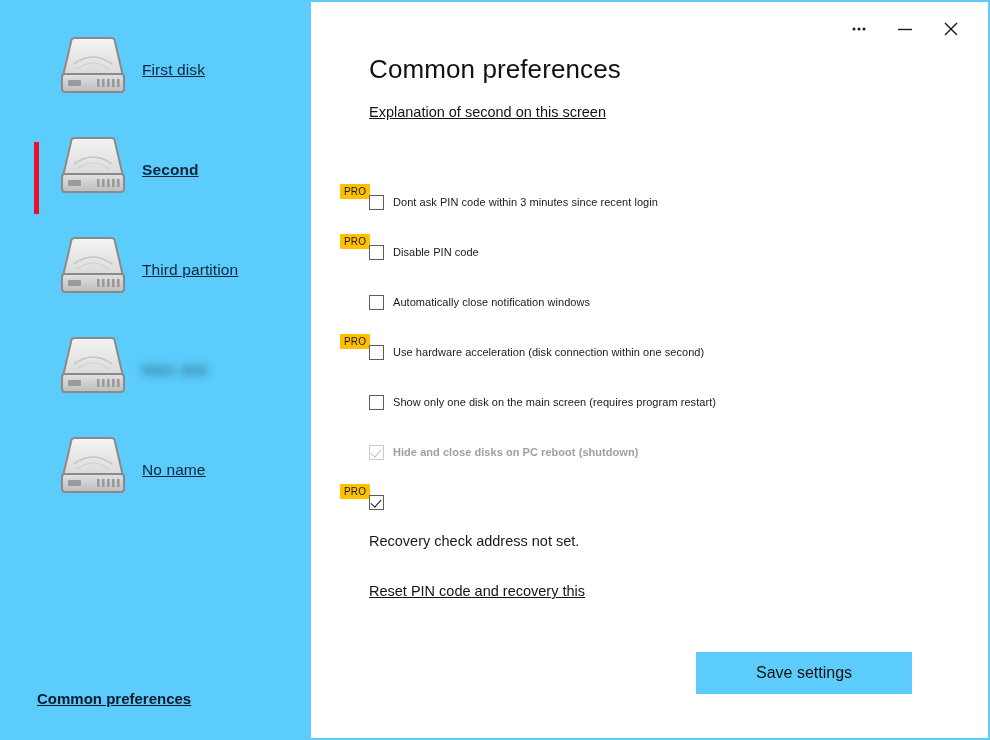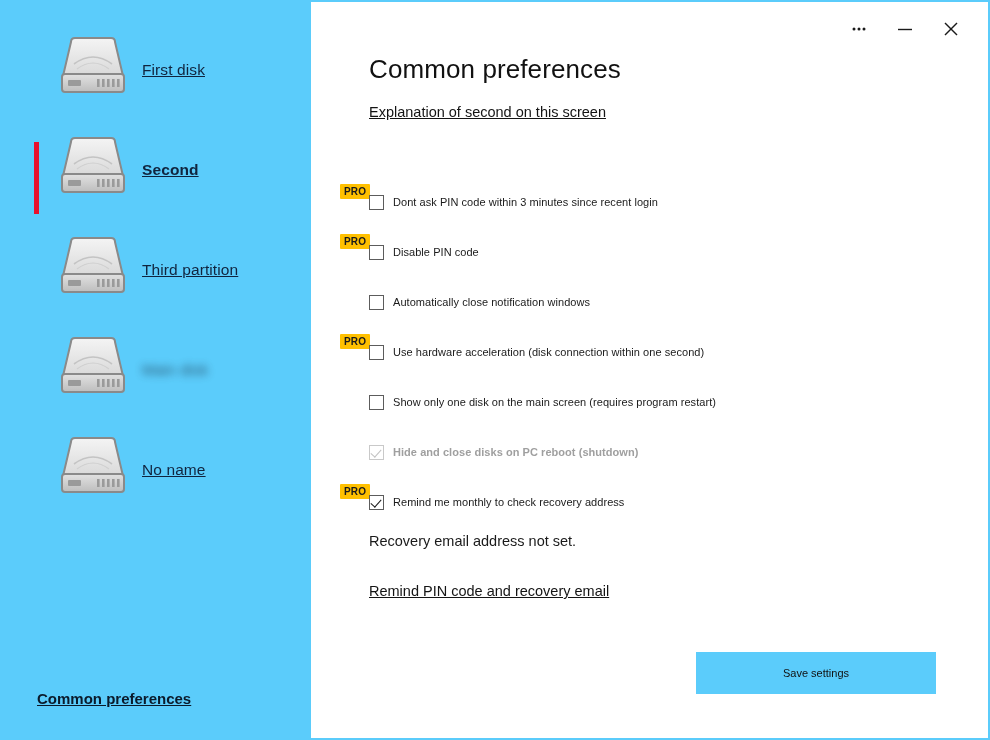--- a/index.html
+++ b/index.html
@@ -146,21 +146,21 @@
     display: flex;
     align-items: center;
   }
   .pro-badge {
     position: absolute;
     left: -29px;
     top: 7px;
     background: #FFC000;
     color: #1a1a1a;
     font-size: 10px;
-    font-weight: bold;
+    font-weight: normal;
     letter-spacing: 0.2px;
     padding: 2px 4px 2px 4px;
     line-height: 11px;
     border-radius: 1px;
     text-align: right;
   }
   .cbox {
     width: 15px;
     height: 15px;
     border: 1.3px solid #5c5c5c;
@@ -214,26 +214,26 @@
     font-size: 14.5px;
     color: #141414;
     text-decoration: underline;
     white-space: nowrap;
   }
 
   .save-btn {
     position: absolute;
     left: 385px;
     top: 650px;
-    width: 240px;
+    width: 216px;
     height: 42px;
     background: #5BCCFB;
     border: none;
     color: #111111;
-    font-size: 11px;
+    font-size: 16px;
     font-family: "Liberation Sans", sans-serif;
     display: flex;
     align-items: center;
     justify-content: center;
     padding: 0;
   }
 </style>
 </head>
 <body>
 
@@ -443,23 +443,22 @@
           <span class="cbox"></span>
           <span class="opt-label">Show only one disk on the main screen (requires program restart)</span>
         </div>
         <div class="opt-row disabled">
           <span class="cbox checked"></span>
           <span class="opt-label">Hide and close disks on PC reboot (shutdown)</span>
         </div>
         <div class="opt-row">
           <span class="pro-badge">PRO</span>
           <span class="cbox checked"></span>
-          <span class="opt-label">Remind me monthly to check recovery address</span>
         </div>
       </div>
 
-    <div class="status-text">Recovery email address not set.</div>
-
-    <a class="reset-link">Remind PIN code and recovery email</a>
+    <div class="status-text">Recovery check address not set.</div>
+
+    <a class="reset-link">Reset PIN code and recovery this</a>
 
     <button class="save-btn">Save settings</button>
   </div>
 </div>
 
 </body></html>

